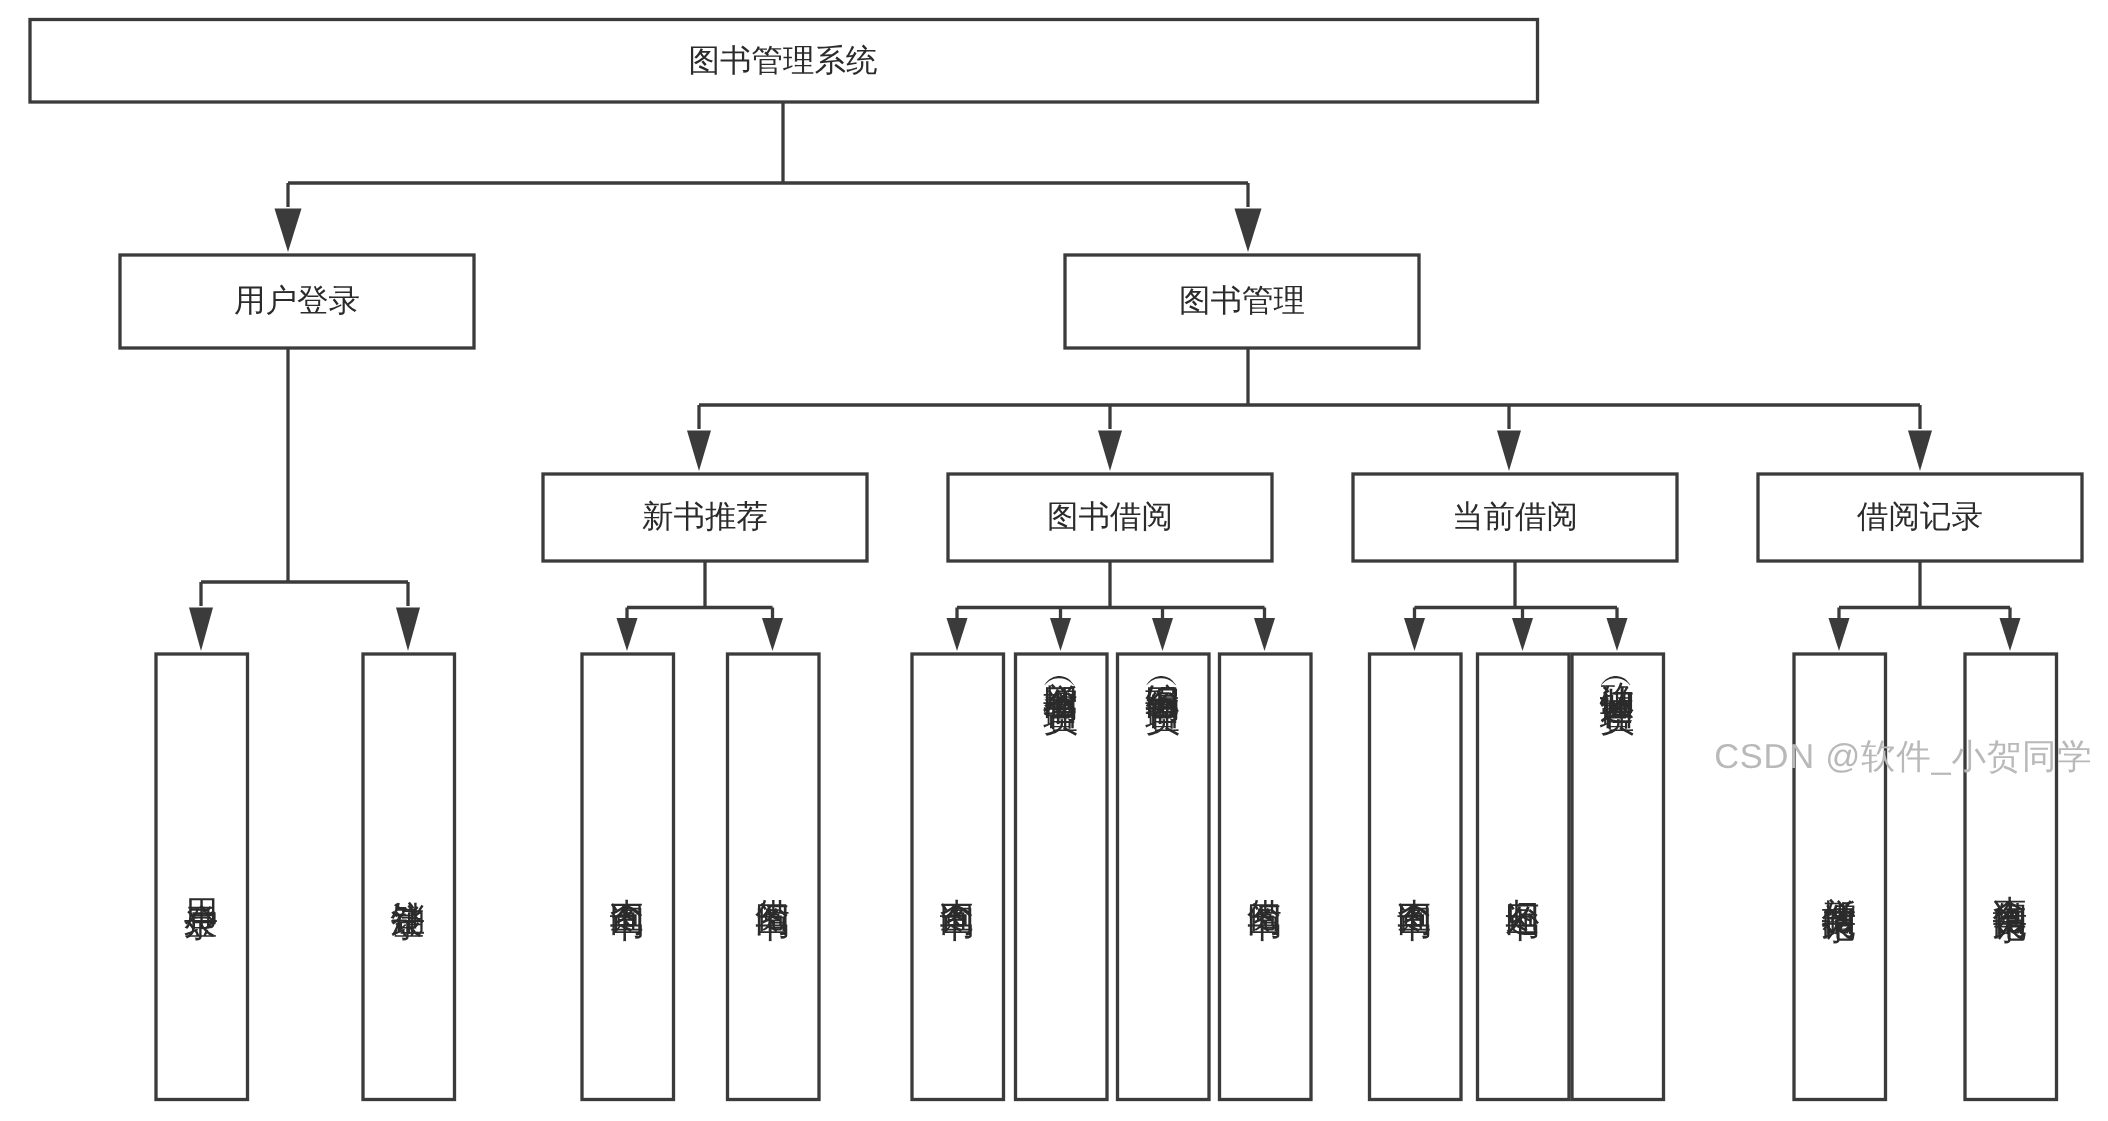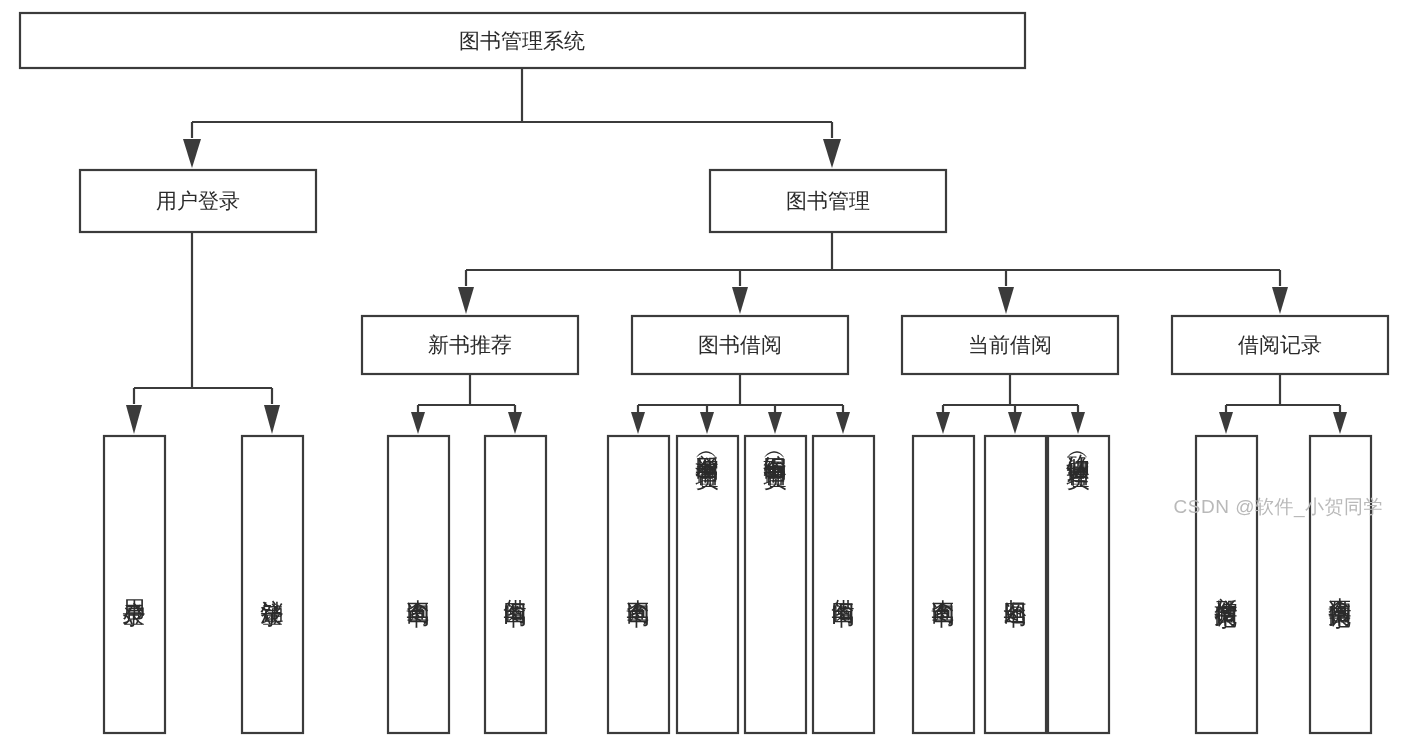--- a/index.html
+++ b/index.html
@@ -43,24 +43,24 @@
   }
   .node-label-h {
     font-family: "Liberation Sans", "DejaVu Sans", sans-serif;
     font-size: 21px;
     fill: #2b2b2b;
     text-anchor: middle;
     dominant-baseline: middle;
   }
   .watermark {
     position: absolute;
-    right: 22px;
+    right: 10px;
     bottom: 6px;
     font-family: "Liberation Sans", "DejaVu Sans", sans-serif;
-    font-size: 19px;
+    font-size: 23px;
     color: #b9b9b9;
     white-space: nowrap;
     pointer-events: none;
     letter-spacing: 0.5px;
   }
   .vlabel-wrap {
     position: absolute;
     display: flex;
     align-items: center;
     justify-content: center;

